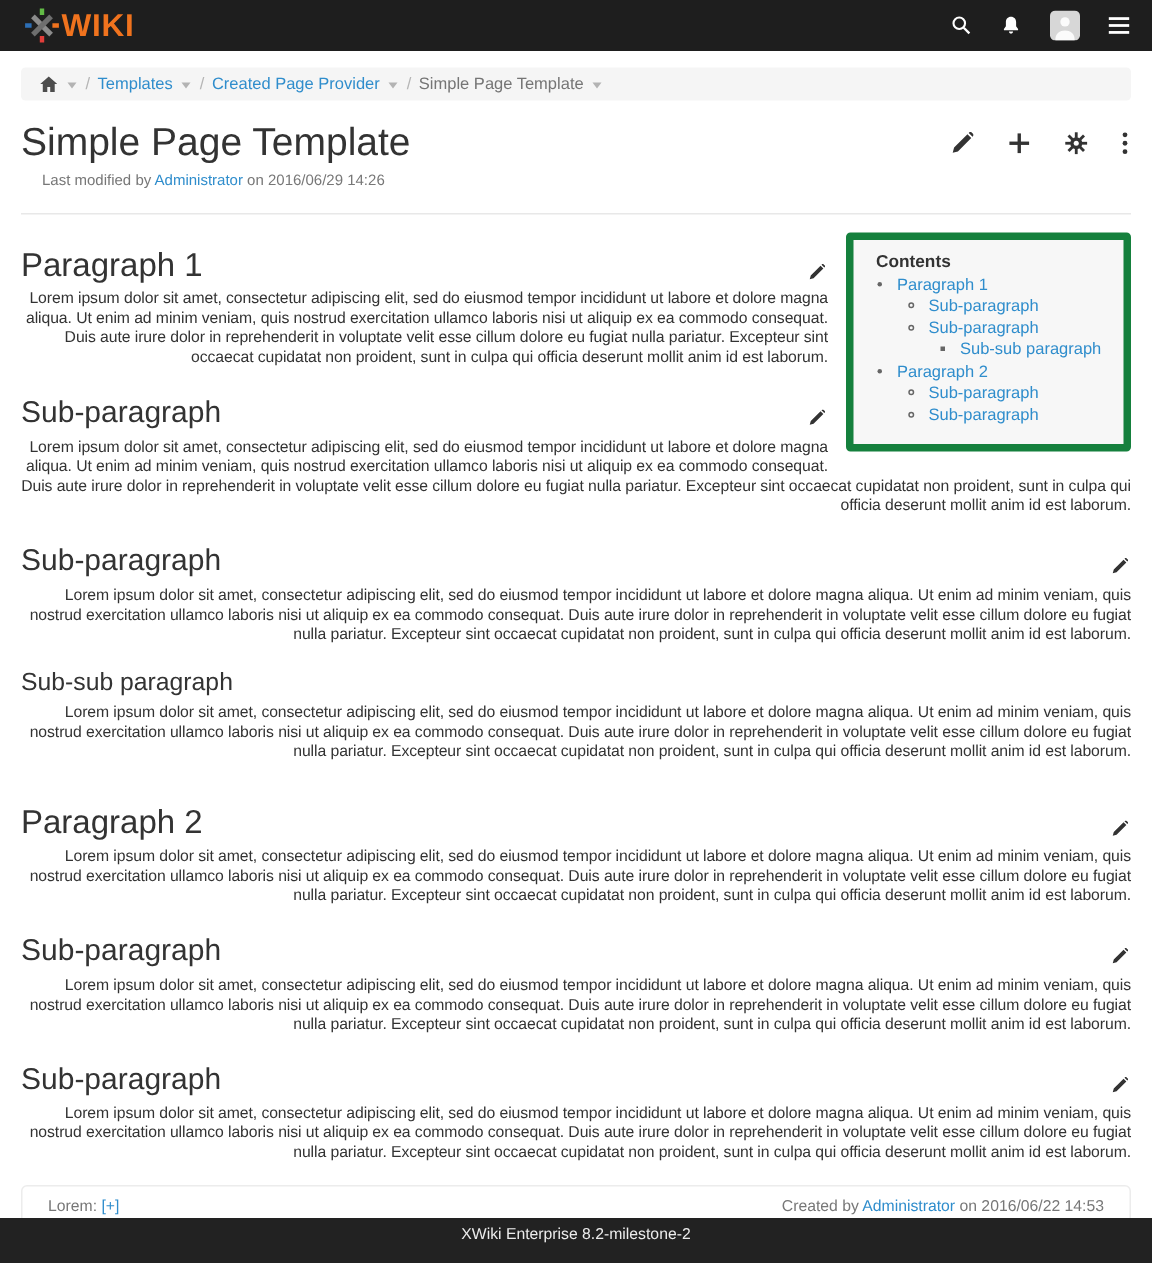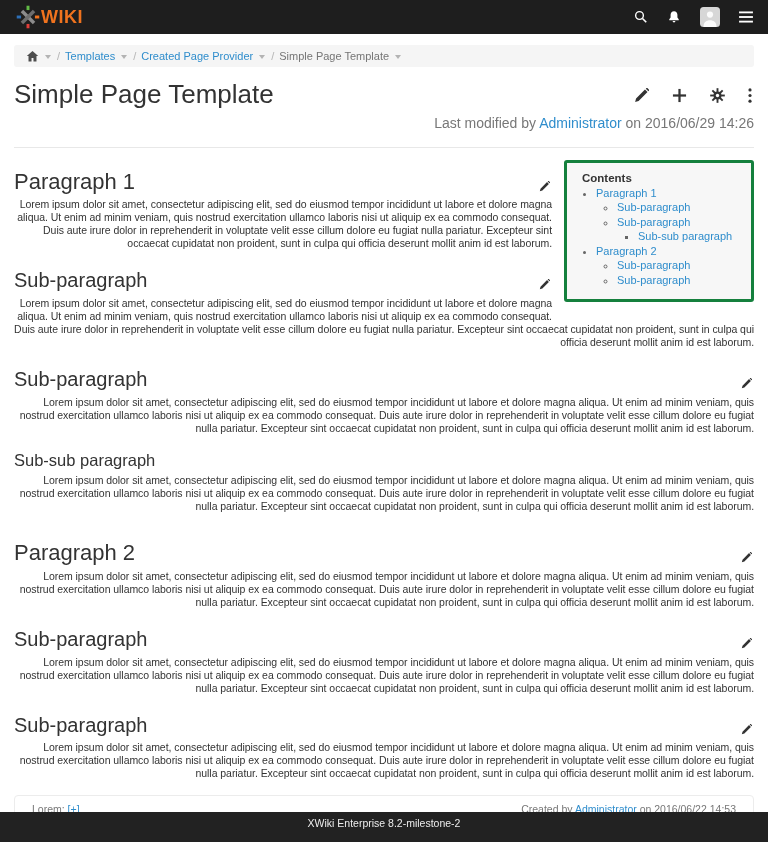--- a/index.html
+++ b/index.html
@@ -15,21 +15,21 @@
   a { text-decoration: none; }
 
   
   .topbar {
     height: 34px; background: #1e1e1e;
     display: flex; align-items: center; justify-content: space-between;
     padding: 0 15px;
   }
   .logo { display: flex; align-items: center; cursor: pointer; }
   .logo-text {
-    color: #f0731e; font-size: 18px; font-weight: bold;
+    color: #f0731e; font-size: 21px; font-weight: bold;
     letter-spacing: 0.5px; margin-left: 0px; line-height: 1;
   }
   .nav-icons { display: flex; align-items: center; gap: 19px; }
   .nav-icon-btn { display: flex; align-items: center; cursor: pointer; }
 
   
   .breadcrumb-bar {
     margin: 11px 14px 0 14px;
     background: #f5f5f5;
     border-radius: 3px;
@@ -46,30 +46,30 @@
     border-top: 4px solid #b3b3b3; margin: 1px 1px 0 1px;
   }
   .crumb-sep { color: #b5b5b5; }
 
   
   .page-header { padding: 0 14px; }
   .title-row { display: flex; justify-content: space-between; align-items: flex-start; margin-top: 13px; }
   h1.page-title { font-size: 26px; font-weight: 400; color: #333; margin: 0; line-height: 1.1; }
   .header-actions { display: flex; align-items: center; gap: 23px; padding-top: 8px; padding-right: 2px; }
   .header-actions .act { cursor: pointer; display: flex; align-items: center; }
-  .doc-meta { font-size: 14px; color: #777; margin: 6px 0 0 14px; text-align: right; }
+  .doc-meta { font-size: 10px; color: #777; margin: 6px 0 0 14px; }
   .doc-meta a { color: #2f8dcc; }
   .header-rule { border: none; border-top: 1px solid #e8e8e8; margin: 16px 0 0 0; }
 
   
   .content { padding: 12px 14px 0 14px; }
 
   .toc {
     float: right; width: 190px;
-    background: #f7f7f7; border: 3px solid #15803d; border-radius: 3px;
+    background: #f7f7f7; border: 5px solid #15803d; border-radius: 3px;
     padding: 9px 8px 12px 8px; margin: 0 0 12px 12px;
     font-size: 11px;
   }
   .toc-title { font-weight: bold; color: #333; font-size: 11.5px; margin: 0 0 2px 7px; }
   .toc ul { margin: 0; padding-left: 21px; line-height: 14.5px; }
   .toc ul ul { list-style: circle; }
   .toc ul ul ul { list-style: square; }
   .toc li { color: #666; }
   .toc a { color: #2f8dcc; }
 

